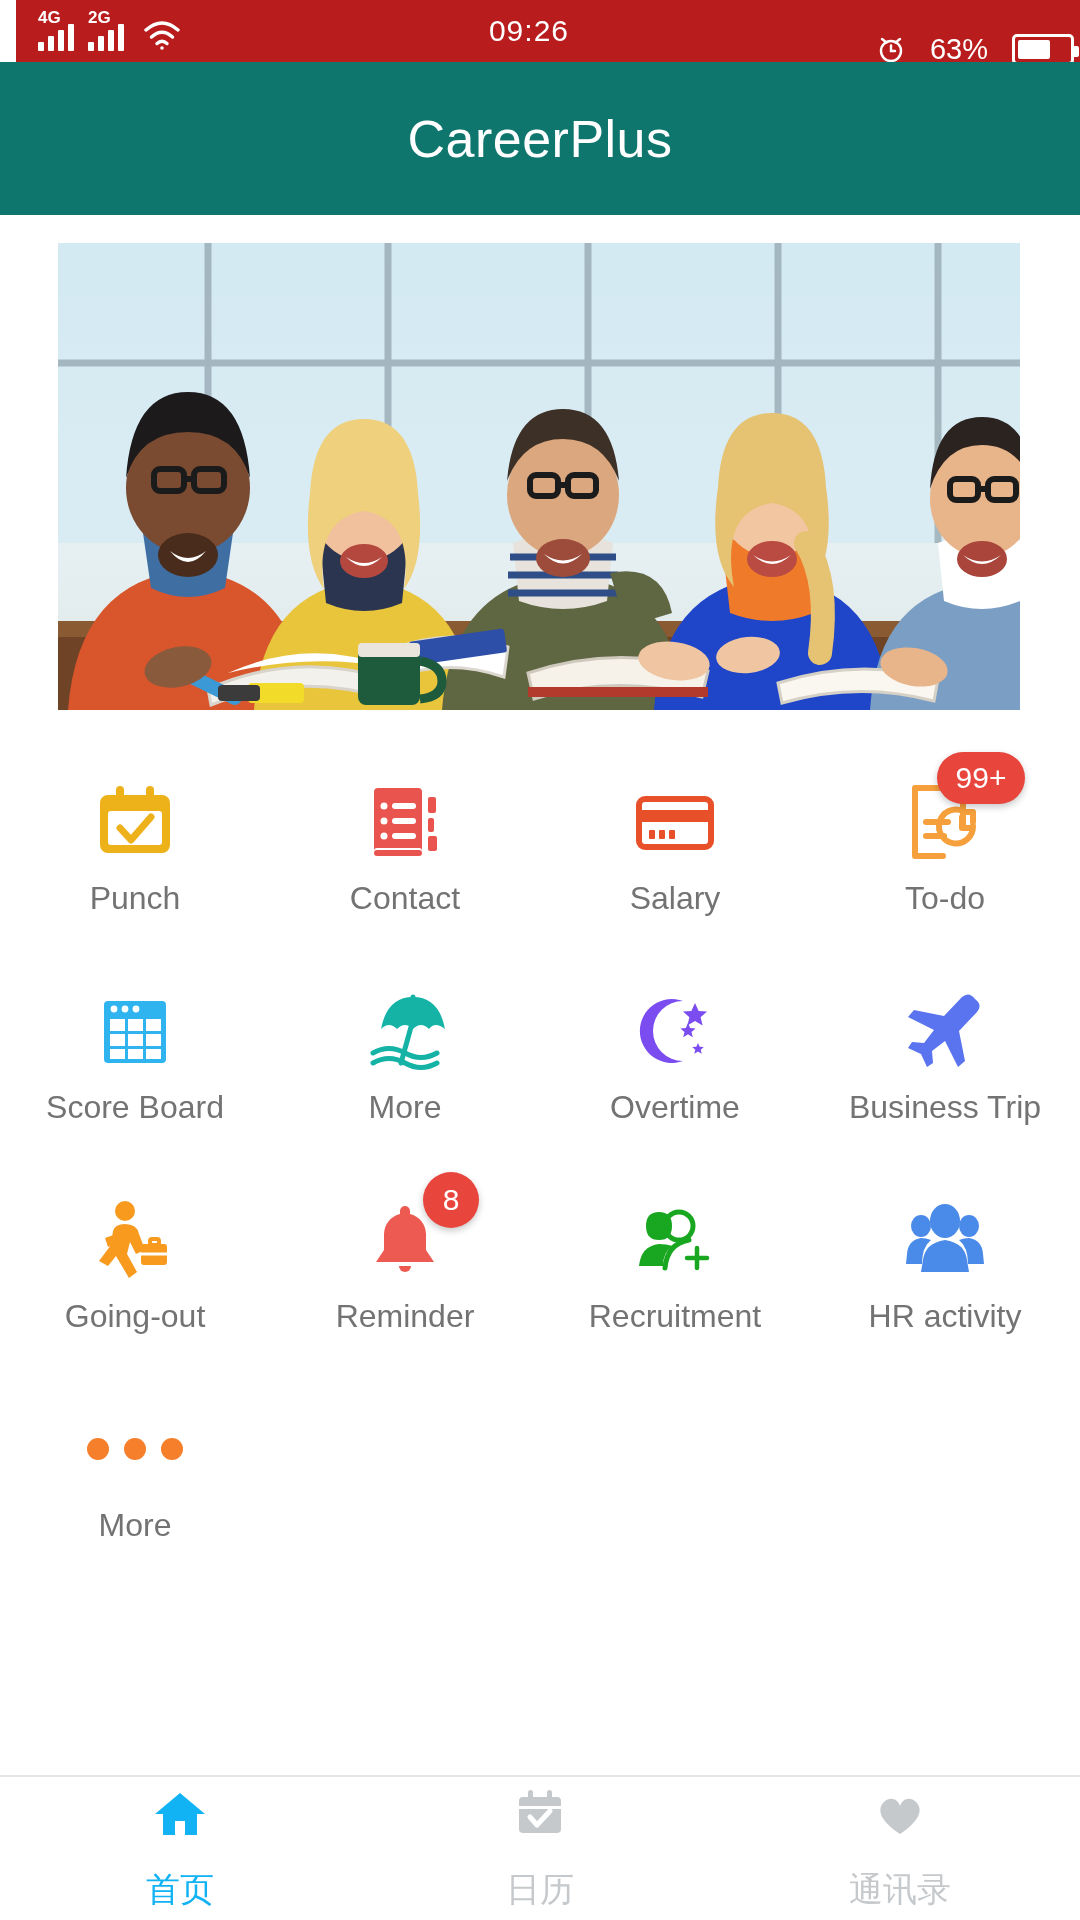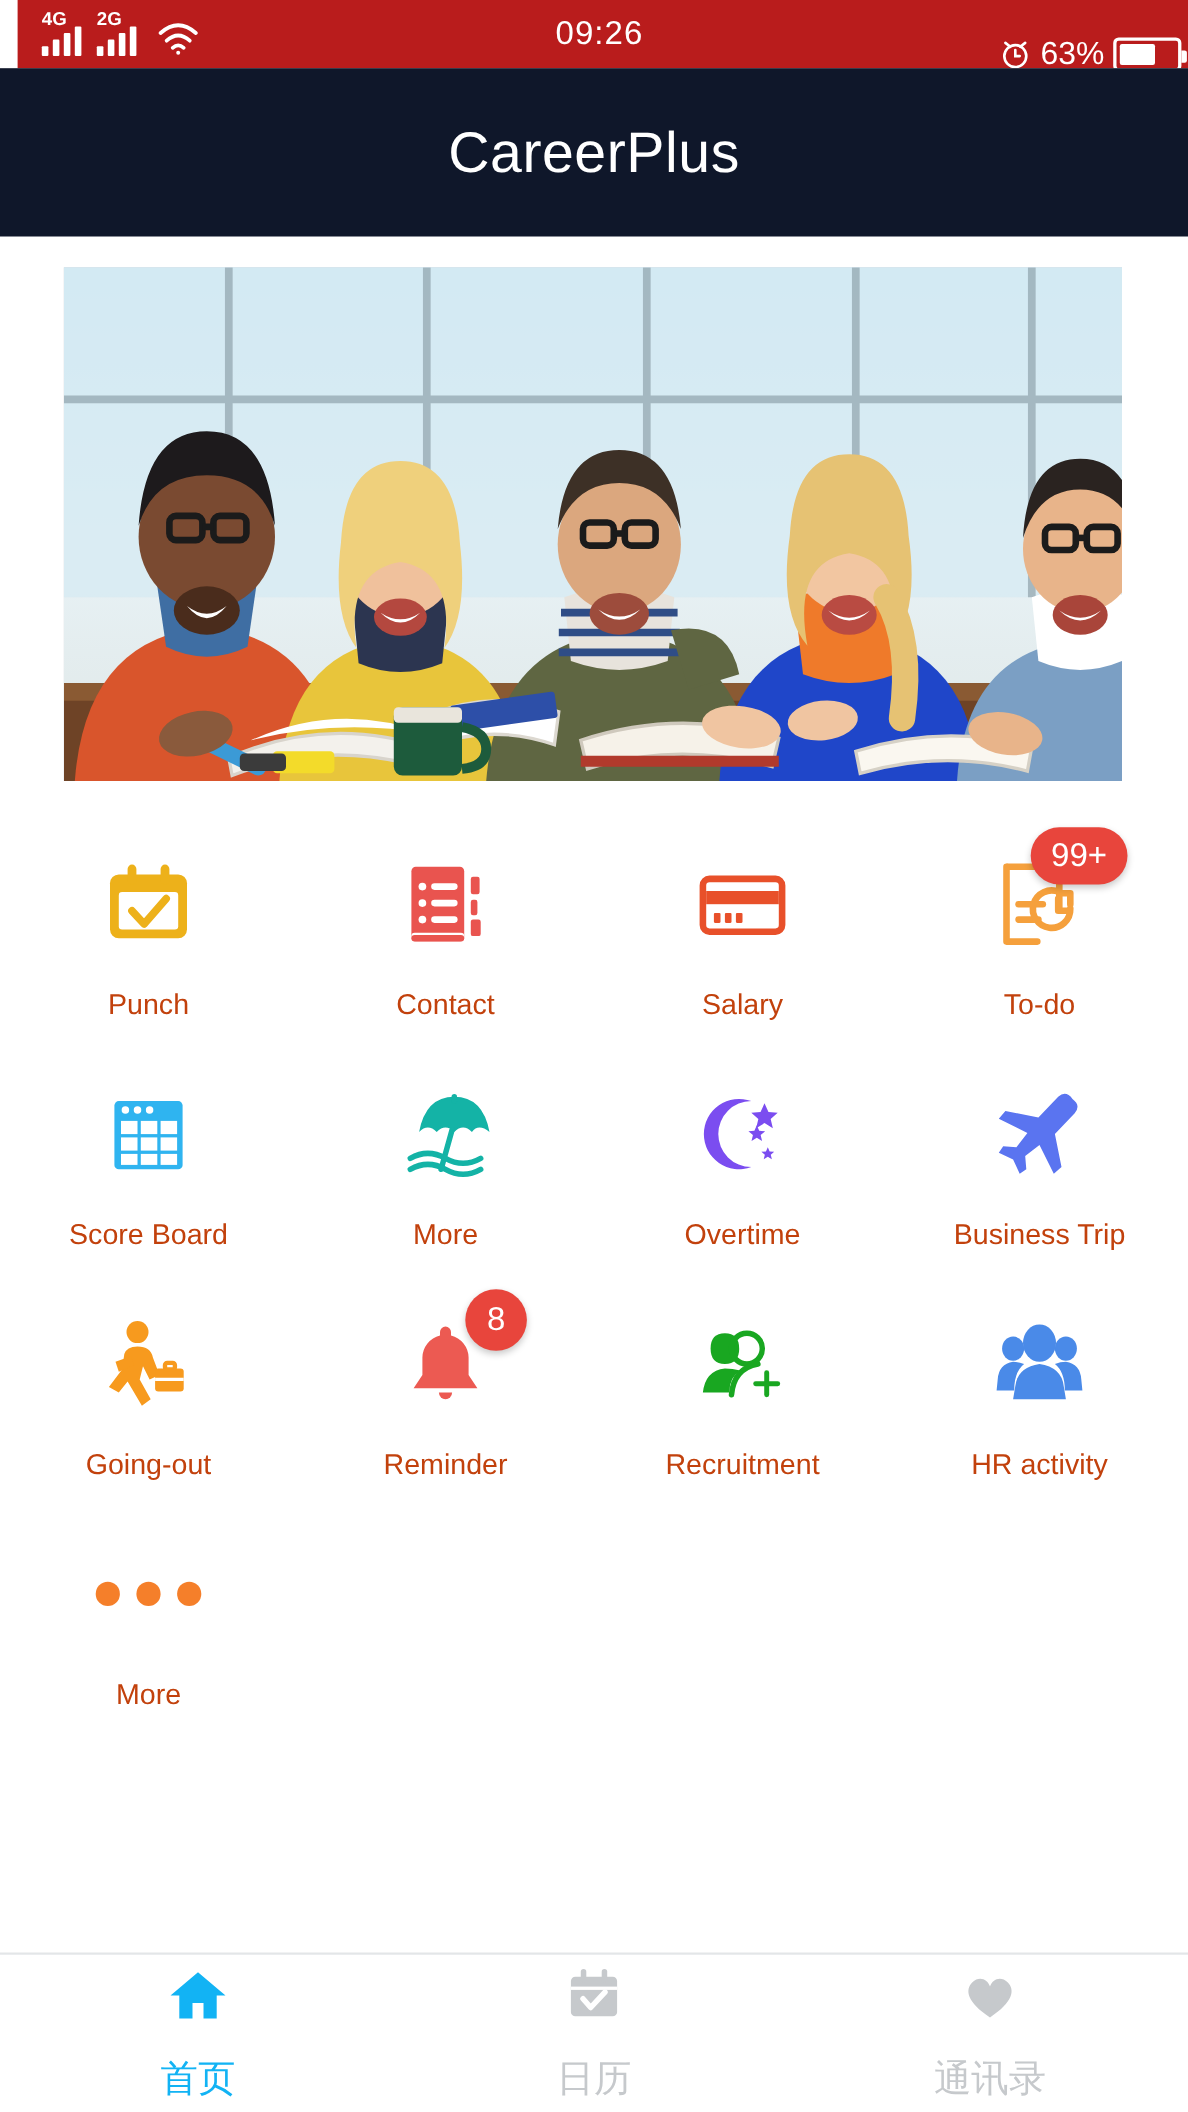--- a/index.html
+++ b/index.html
@@ -23,37 +23,37 @@
     position:absolute; top:-2px; left:0; font-size:17px; line-height:1; font-weight:bold;
   }
   .sig .bars{ display:flex; align-items:flex-end; gap:4px; margin-top:16px; }
   .sig .bars i{ display:block; width:6px; background:#ffffff; border-radius:1px; }
   .sig .bars i:nth-child(1){ height:9px; }
   .sig .bars i:nth-child(2){ height:15px; }
   .sig .bars i:nth-child(3){ height:21px; }
   .sig .bars i:nth-child(4){ height:27px; }
   .wifi{ width:40px; height:34px; position:relative; margin-left:4px; }
   .sb-center{ flex:1; text-align:center; font-size:30px; letter-spacing:1px; }
-  .sb-right{ display:flex; align-items:center; gap:8px;margin-top:36px; }
+  .sb-right{ display:flex; align-items:center; gap:24px;margin-top:36px; }
   .alarm{ width:30px; height:30px; }
   .batt-pct{ font-size:29px; }
   .batt{
     width:62px; height:31px; border:3px solid #ffffff; border-radius:5px;
     position:relative; display:flex; align-items:center; padding:3px;
   }
   .batt::after{
     content:""; position:absolute; right:-8px; top:9px; width:5px; height:11px;
     background:#ffffff; border-radius:0 2px 2px 0;
   }
   .batt .fill{ height:100%; background:#ffffff; border-radius:2px; }
 
   
   .appbar{
     position:absolute; left:0; top:62px; width:1080px; height:153px;
-    background:#0f172a; color:#ffffff;
+    background:#0f766e; color:#ffffff;
     display:flex; align-items:center; justify-content:center;
   }
   .appbar .title{ font-size:52px; font-weight:normal; letter-spacing:0.5px; }
 
   
   .banner{
     position:absolute; left:58px; top:243px; width:962px; height:467px;
     overflow:hidden; background:#cfd8dc;
   }
   .banner svg{ display:block; width:100%; height:100%; }
@@ -67,21 +67,21 @@
     width:270px; height:209px;
     display:flex; flex-direction:column; align-items:center;
     padding-top:14px;
   }
   .ico-wrap{
     width:96px; height:96px; position:relative;
     display:flex; align-items:center; justify-content:center;
   }
   .ico-wrap svg{ display:block; }
   .cell .label{
-    margin-top:28px; font-size:26px; color:#c2410c; white-space:nowrap;
+    margin-top:10px; font-size:32px; color:#737373; white-space:nowrap;
   }
   .badge{
     position:absolute; color:#ffffff; background:#e8453c;
     font-size:30px; font-weight:normal;
     display:flex; align-items:center; justify-content:center;
     box-shadow:0 3px 7px rgba(0,0,0,0.22);
   }
   .badge.wide{ top:-22px; right:-32px; min-width:88px; height:52px; border-radius:26px; padding:0 13px; }
   .badge.round{ top:-20px; right:-26px; width:56px; height:56px; border-radius:50%; }
   .dots{ display:flex; gap:15px; align-items:center; }

